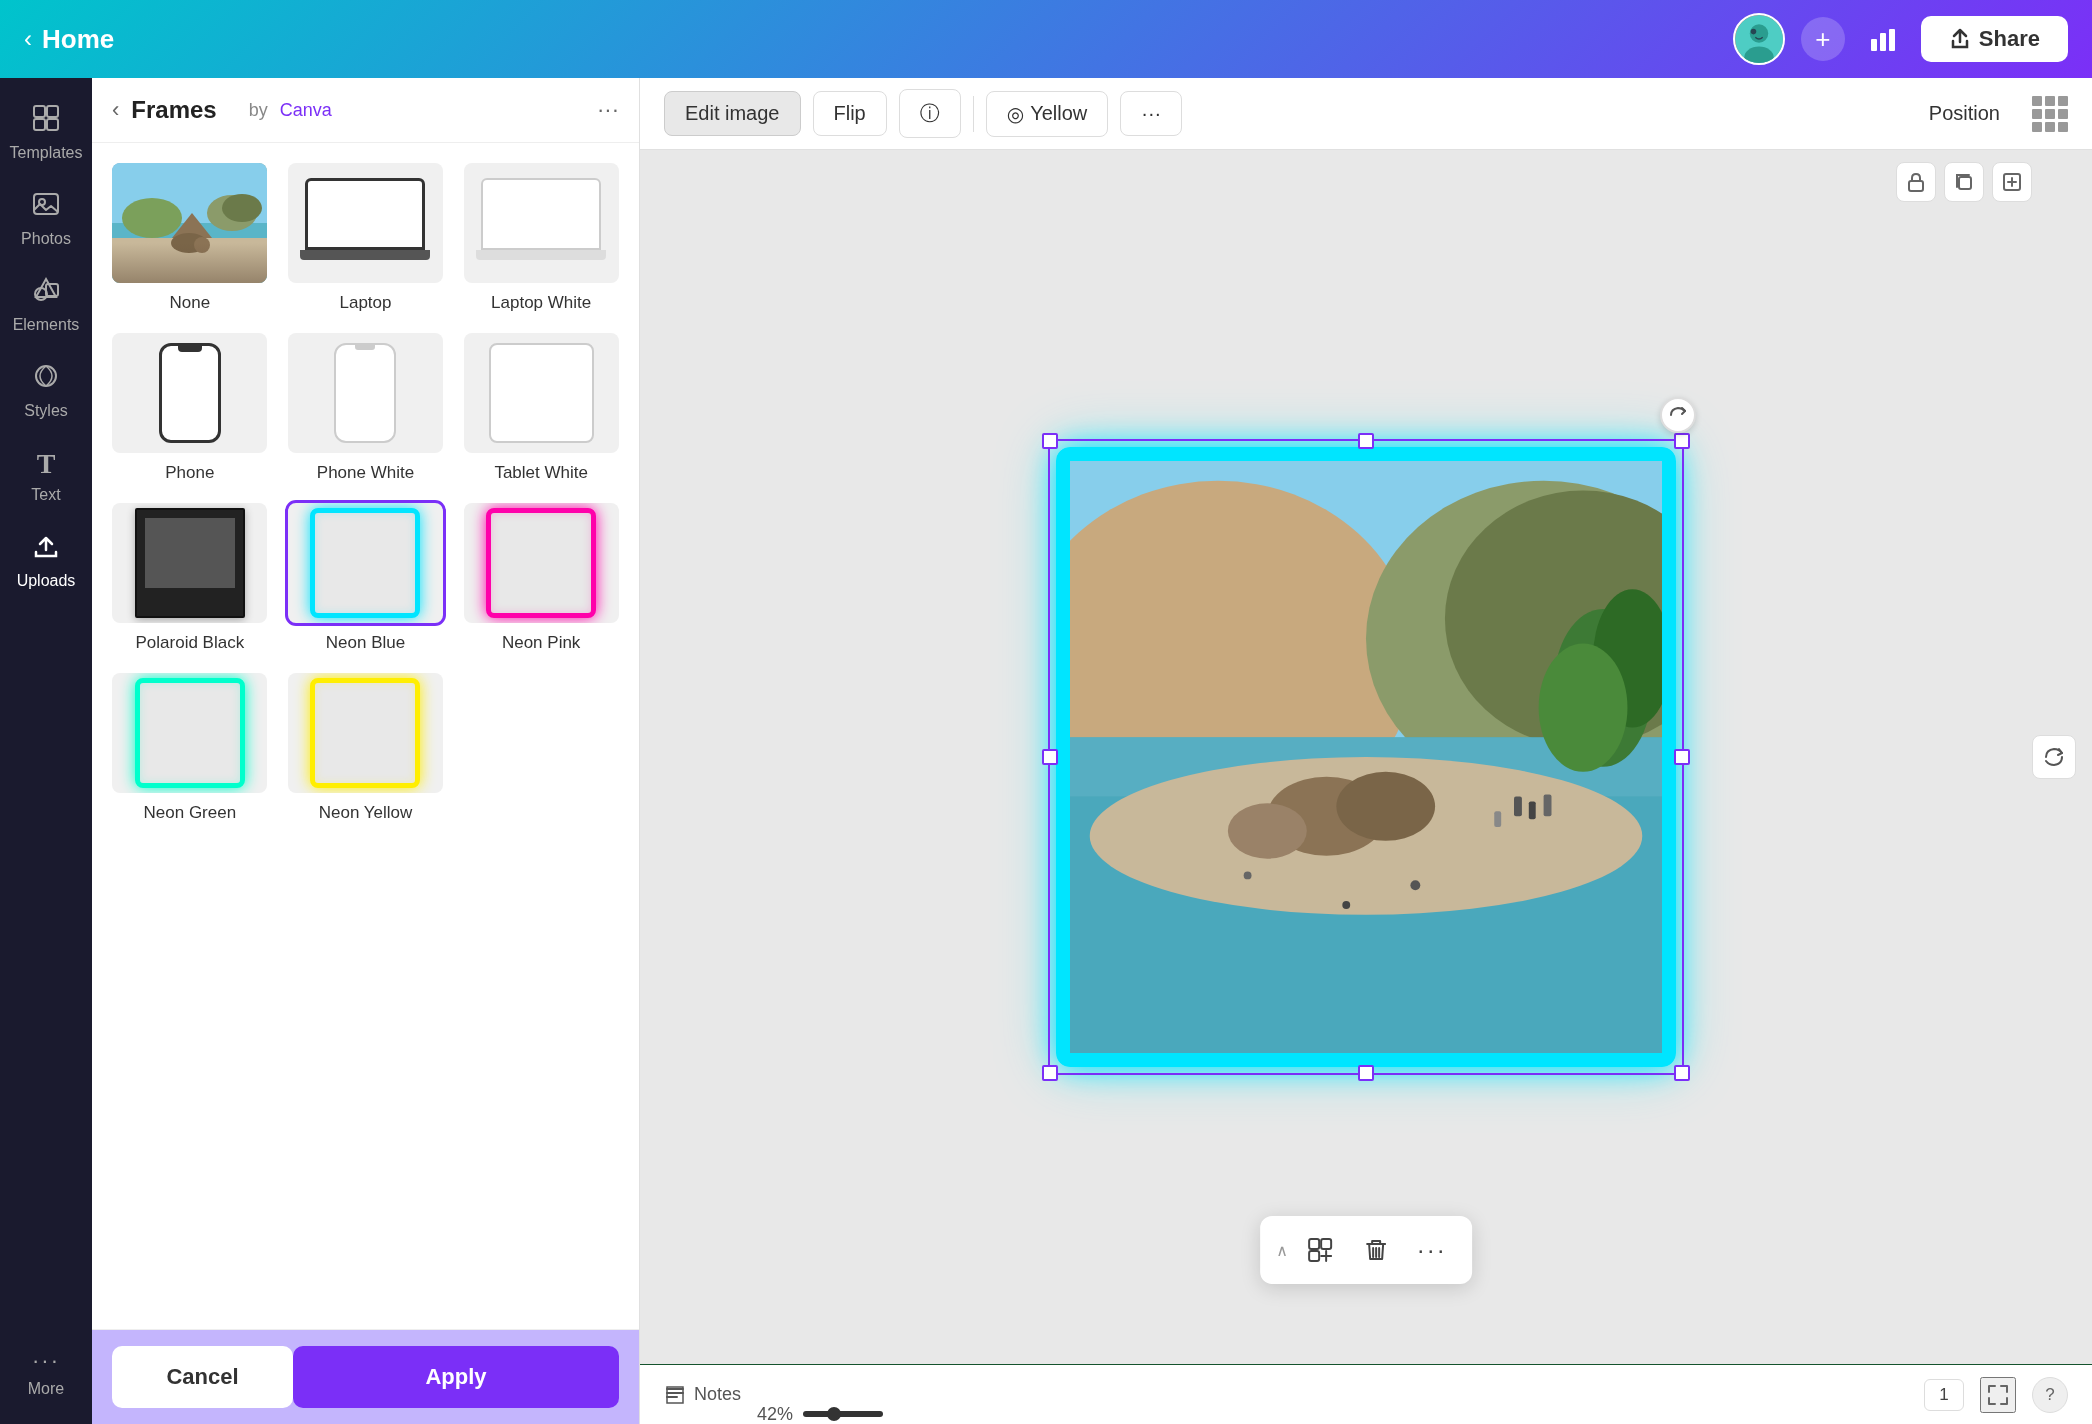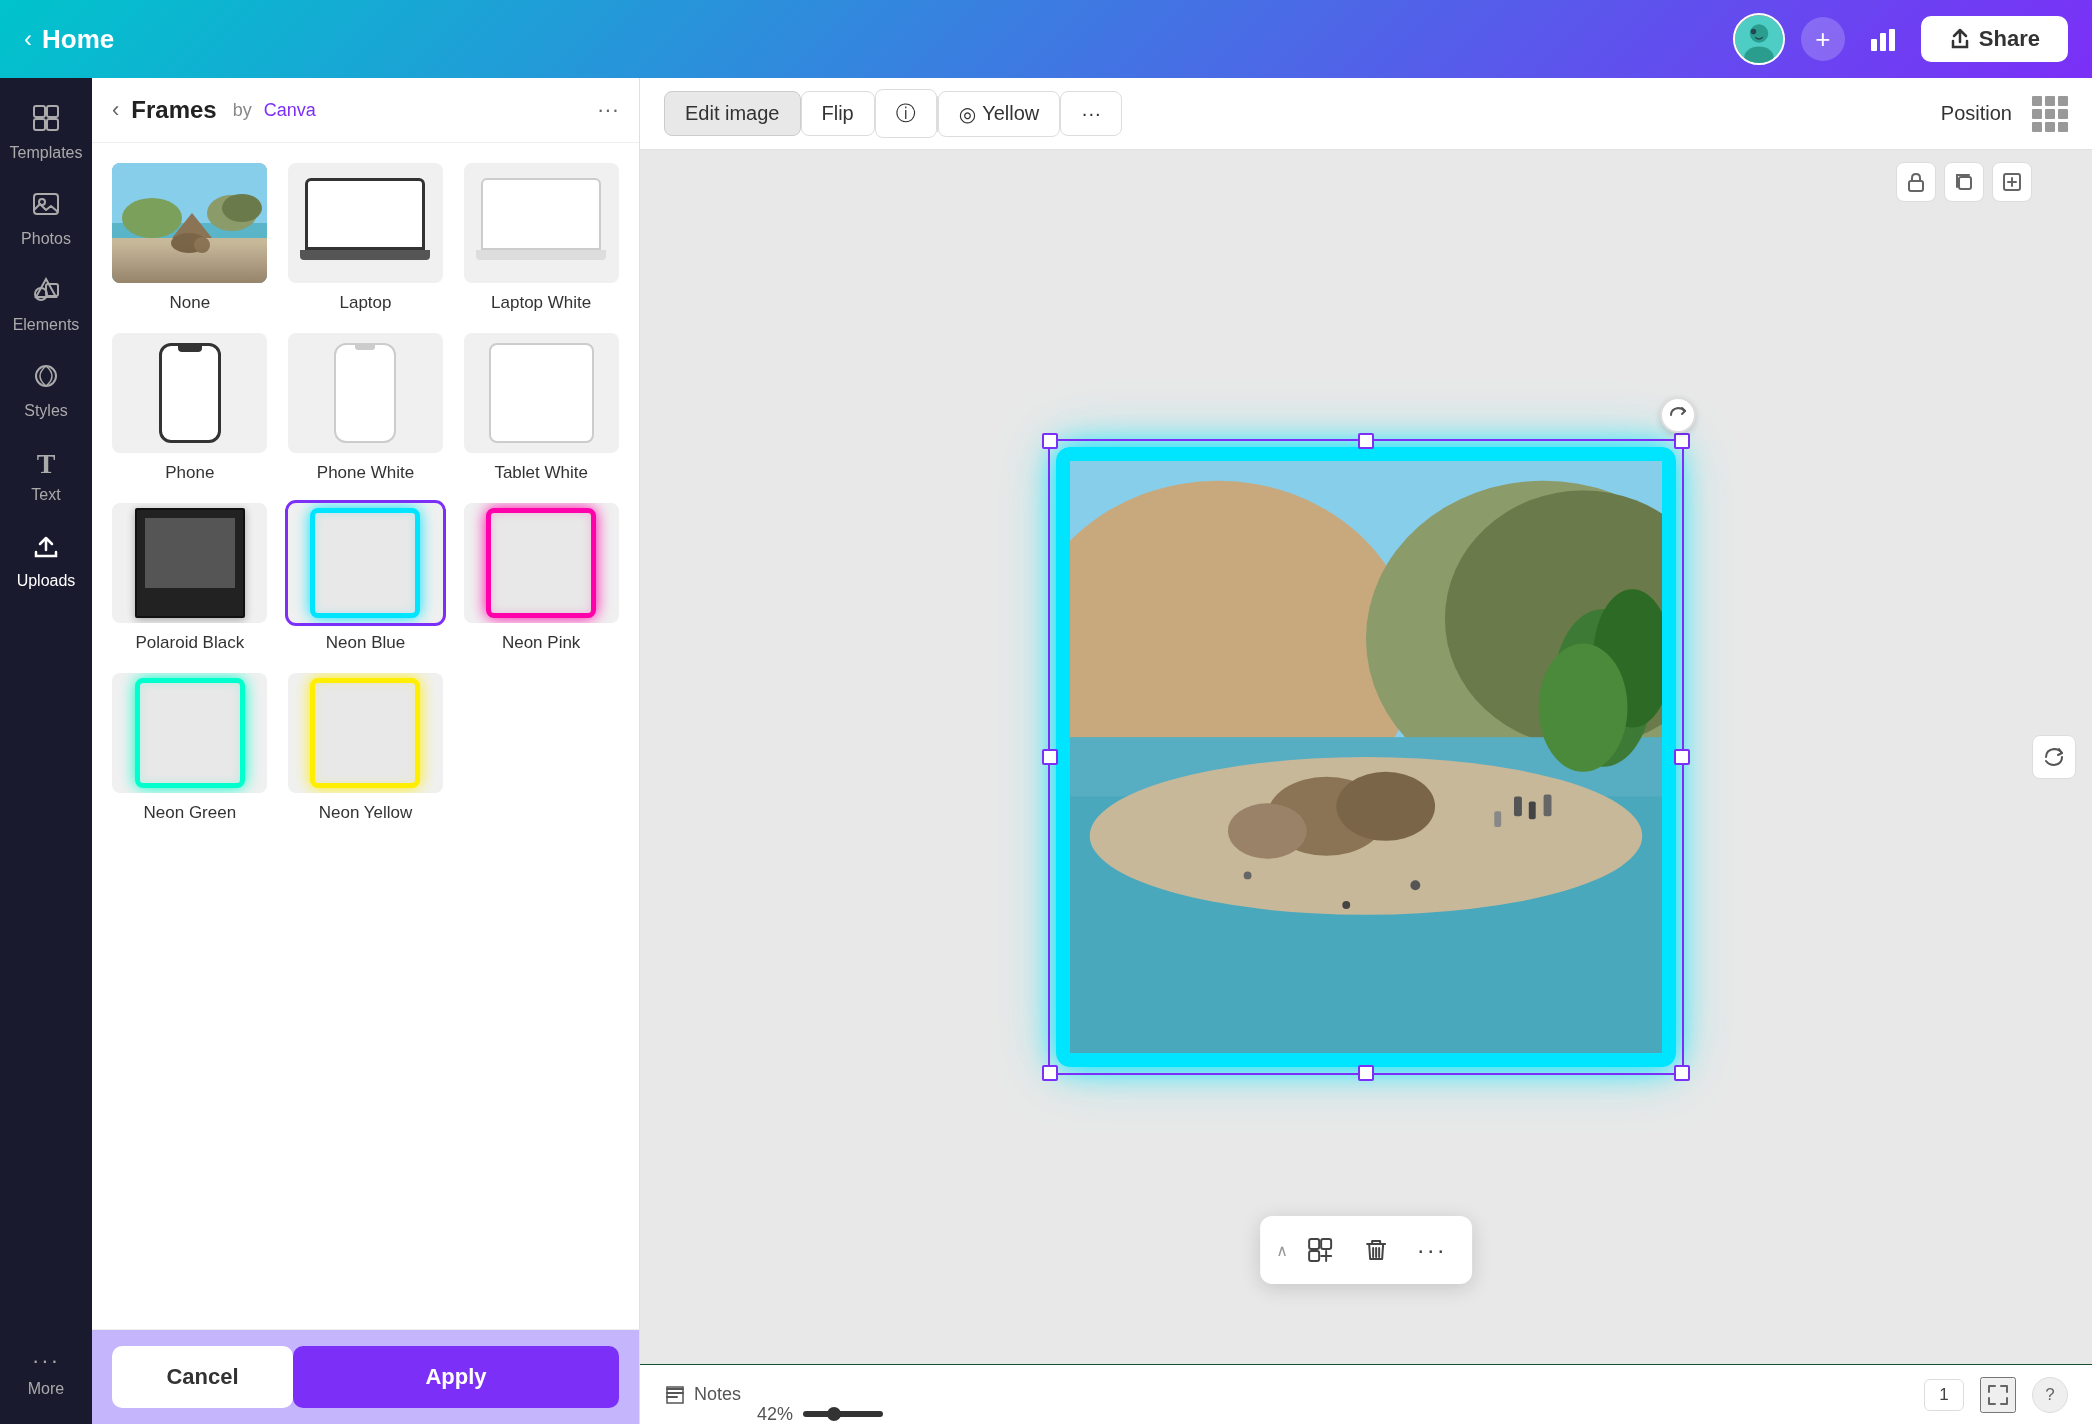--- a/index.html
+++ b/index.html
@@ -135,21 +135,21 @@
       border: none;
     }
     .panel-title {
       font-size: 24px;
       font-weight: 600;
       color: #222;
     }
     .panel-by {
       font-size: 18px;
       color: #888;
-      margin-left: 4px;
+      margin-left: 20px;
     }
     .panel-by-link {
       color: #7b2ff7;
       font-size: 18px;
       text-decoration: none;
     }
     .panel-more {
       margin-left: auto;
       font-size: 22px;
       color: #666;
@@ -393,20 +393,21 @@
     }
 
     
     .canvas-toolbar {
       height: 72px;
       background: white;
       border-bottom: 1px solid #e0e0e0;
       display: flex;
       align-items: center;
       padding: 0 24px;
+      gap: 12px;
     }
     .toolbar-btn {
       padding: 10px 20px;
       border: 1.5px solid #ddd;
       border-radius: 8px;
       background: white;
       font-size: 20px;
       color: #333;
       cursor: pointer;
       display: flex;

